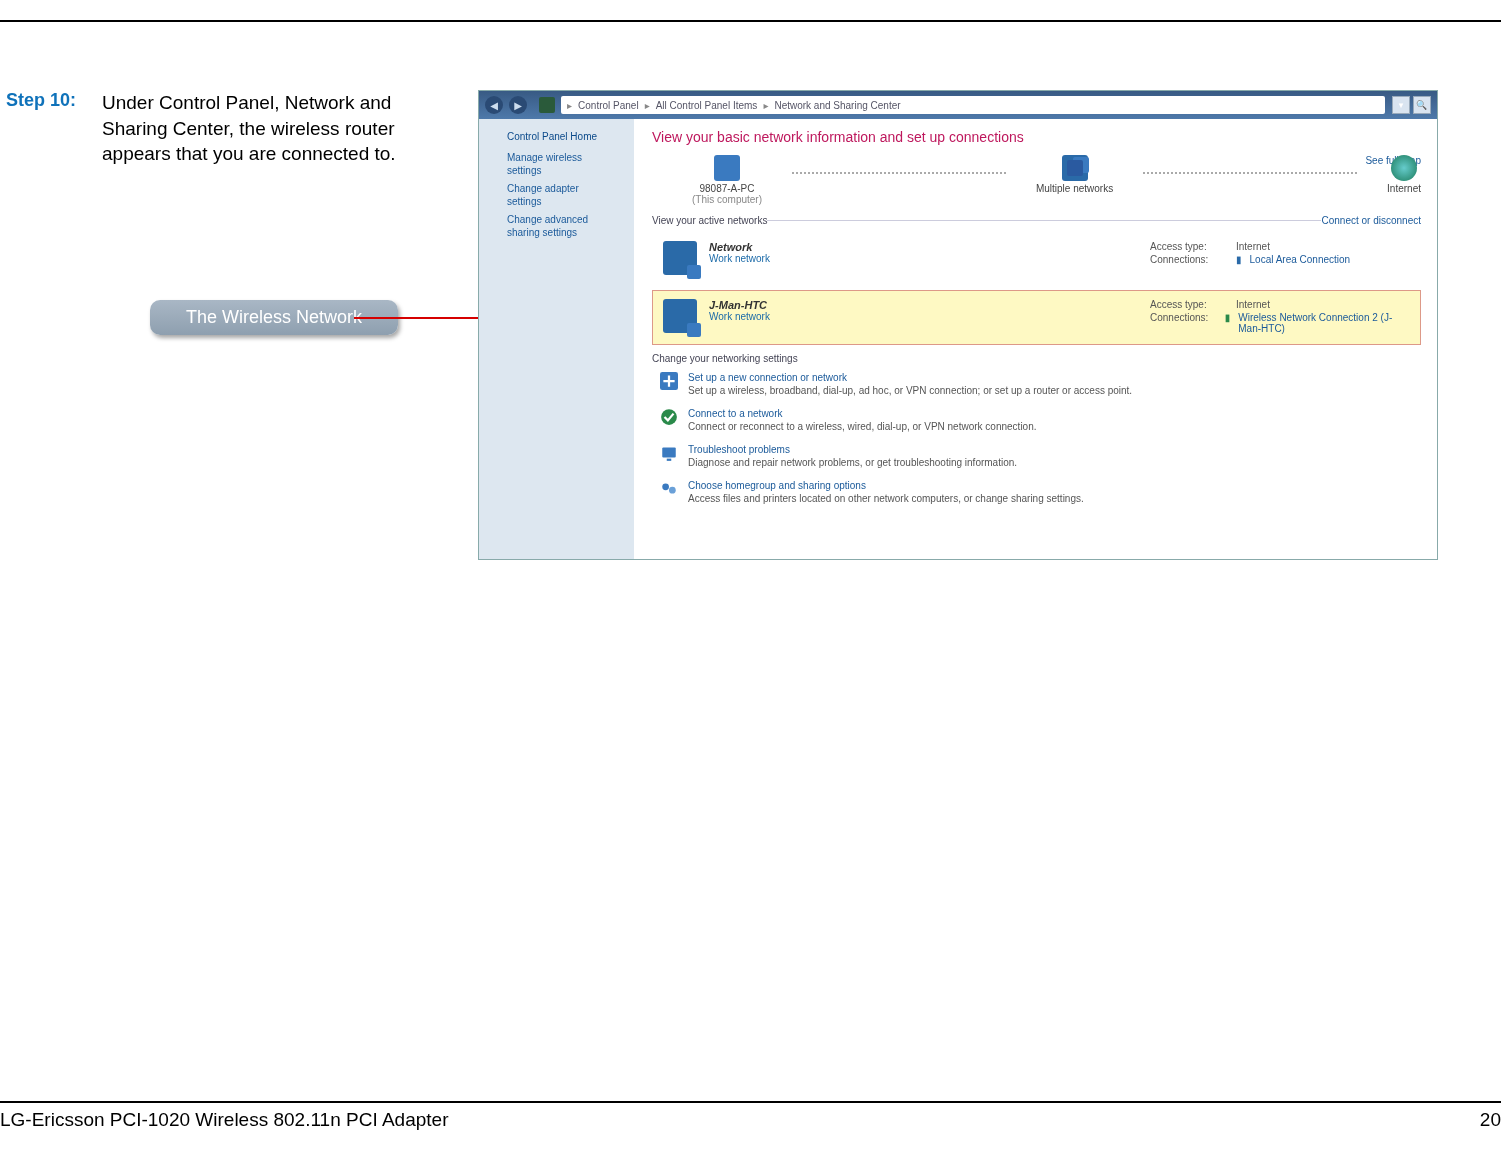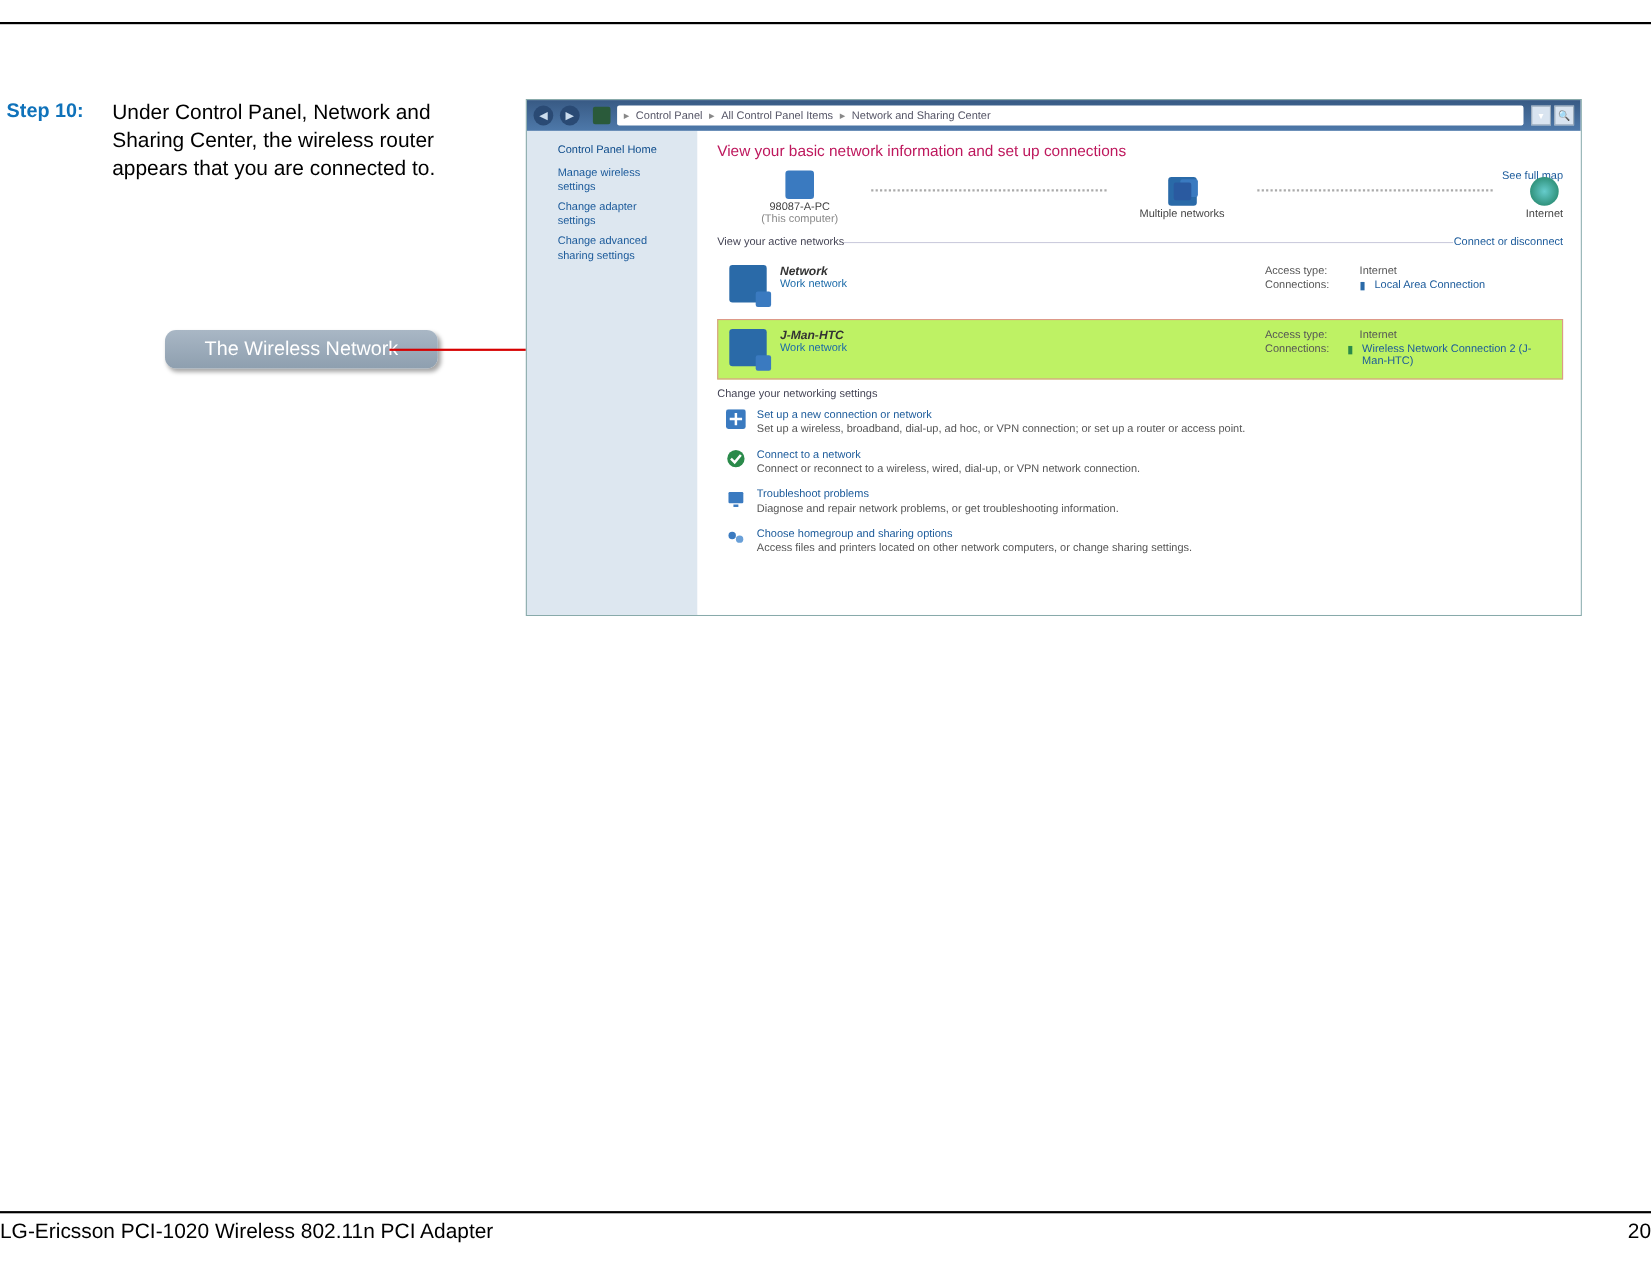--- a/index.html
+++ b/index.html
@@ -104,36 +104,36 @@
       width: 155px;
       background: #dde7f0;
       padding: 12px 28px;
       color: #1b5a9a;
       font-size: 10px;
     }
     .sidebar .home { color: #0b4a8a; font-weight:500; margin-bottom: 10px; }
     .sidebar .lnk { color: #1b5a9a; margin: 6px 0; line-height: 1.25; cursor: pointer; }
     .content { flex: 1; background: #fff; padding: 10px 16px 14px 18px; overflow: hidden; }
     .content h1 { color: #be185d; font-size: 14px; font-weight: 400; margin-bottom: 10px; }
-    .maprow { display: flex; align-items: center; gap: 30px; margin-left: 40px; position: relative; }
+    .maprow { display: flex; gap: 30px; margin-left: 40px; position: relative; }
     .node { display:flex; flex-direction:column; align-items:center; font-size:10px; color:#444; }
     .node .ic { width:26px; height:26px; background:#2a6aa8; border-radius:3px; margin-bottom:2px; }
     .node .ic.pc { background:#3a7ac0; }
     .node .ic.multi::before { content:""; display:block; width:16px;height:16px;background:#2a5aa0;margin:5px auto;border-radius:2px; box-shadow: 6px -3px 0 #3a7ac0; }
     .node .ic.globe { border-radius:50%; background: radial-gradient(#6cc,#1a7a5a); }
     .dash { flex:1; border-top:2px dotted #aaa; height:0; align-self:center; margin-top:-14px; min-width:60px;}
     .fullmap { position:absolute; right:0; top:0; color:#1b5a9a; font-size:10px; }
     .subhead { margin-top:10px; color:#445; font-size:10px; display:flex; align-items:center; gap:0; }
     .subhead .line { flex:1; height:1px; background:#ccd; }
     .subhead .act { color:#1b5a9a; }
     .netcard {
       border: 1px solid transparent; padding: 8px 10px; display:flex; gap:12px;
       margin: 6px 0;
     }
-    .netcard.highlight { border:1px solid #d98; background:#bef264; }
+    .netcard.highlight { border:1px solid #d98; background:#fef9c3; }
     .neticon { width:34px; height:34px; background:#2a6aa8; border-radius:3px; position:relative; flex-shrink:0;}
     .neticon::after{content:"";position:absolute;right:-4px;bottom:-4px;width:14px;height:14px;background:#3a7ac0;border-radius:2px;}
     .netleft { flex:1; }
     .netname { font-weight:bold; color:#333; font-size:11px;font-style:italic; }
     .nettype { color:#1b6aa8; font-size:10px; }
     .netright { width:260px; font-size:10px; color:#555; }
     .netright .row { display:flex; gap:8px; margin-bottom:2px;}
     .netright .lbl { width:78px; }
     .netright .val { color:#1b5a9a; }
     .settings-list { margin-top:6px; }

